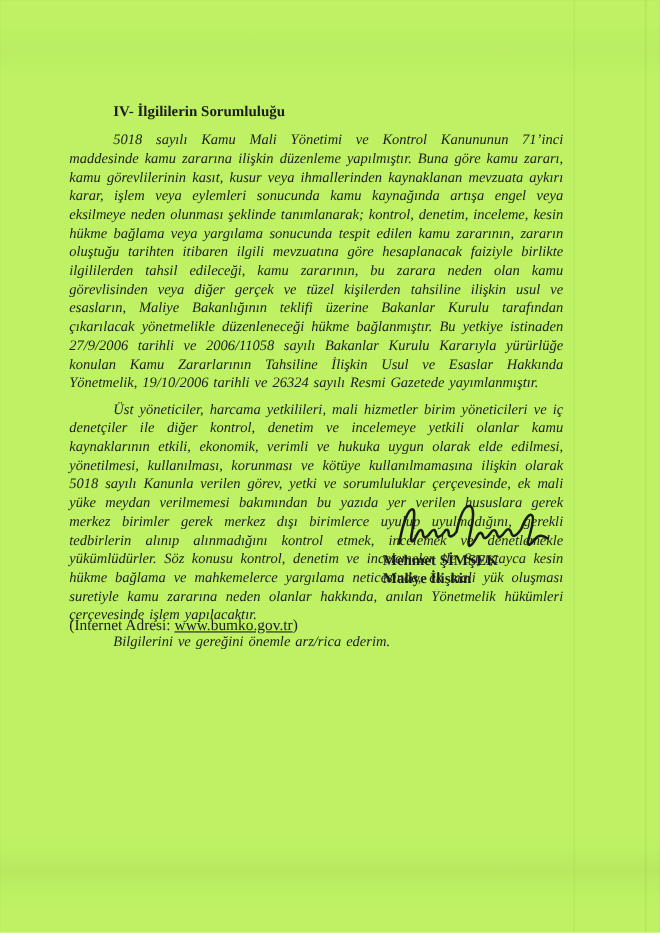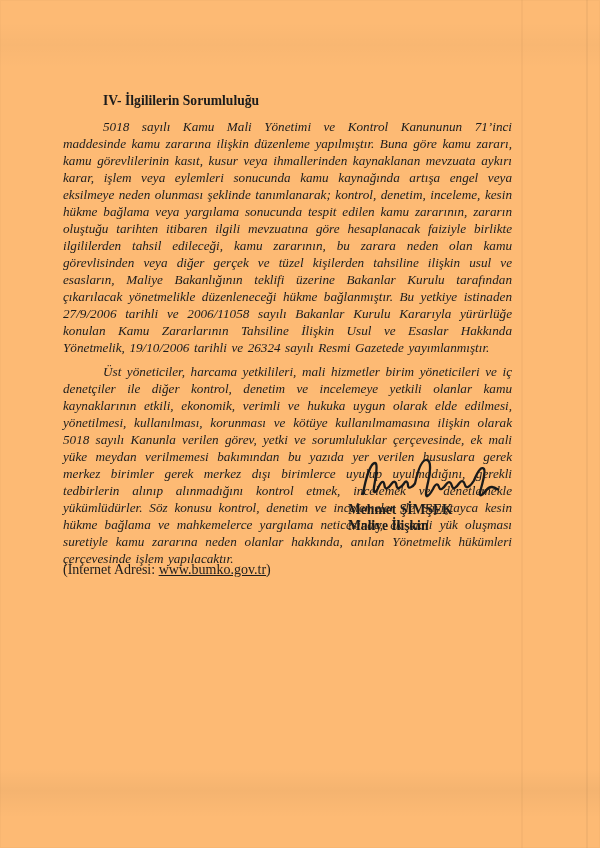--- a/index.html
+++ b/index.html
@@ -4,21 +4,21 @@
 <style>
   html, body {
     margin: 0;
     padding: 0;
     background: #ffffff;
   }
   .page {
     position: relative;
     width: 600px;
     height: 848px;
-    background: #fdba74;
+    background: #bef264;
     font-family: "Liberation Serif", serif;
     color: #1c1c1c;
     overflow: hidden;
     box-shadow: inset 0 0 0 1px rgba(0,0,0,0.02);
   }
   
   .artifact { position: absolute; pointer-events: none; }
   .artifact-band {
     left: 0; right: 0; top: 768px; height: 50px;
     background: linear-gradient(to bottom, rgba(0,0,0,0) 0%, rgba(0,0,0,0.035) 45%, rgba(0,0,0,0) 100%);
@@ -104,20 +104,21 @@
 
   <div class="artifact artifact-band-top"></div>
   <div class="artifact artifact-band"></div>
   <div class="artifact artifact-vline-1"></div>
   <div class="artifact artifact-vline-2"></div>
 
   <div class="content">
     <h1 class="heading">IV- İlgililerin Sorumluluğu</h1>
     <p class="para">5018 sayılı Kamu Mali Yönetimi ve Kontrol Kanununun 71’inci maddesinde kamu zararına ilişkin düzenleme yapılmıştır. Buna göre kamu zararı, kamu görevlilerinin kasıt, kusur veya ihmallerinden kaynaklanan mevzuata aykırı karar, işlem veya eylemleri sonucunda kamu kaynağında artışa engel veya eksilmeye neden olunması şeklinde tanımlanarak; kontrol, denetim, inceleme, kesin hükme bağlama veya yargılama sonucunda tespit edilen kamu zararının, zararın oluştuğu tarihten itibaren ilgili mevzuatına göre hesaplanacak faiziyle birlikte ilgililerden tahsil edileceği, kamu zararının, bu zarara neden olan kamu görevlisinden veya diğer gerçek ve tüzel kişilerden tahsiline ilişkin usul ve esasların, Maliye Bakanlığının teklifi üzerine Bakanlar Kurulu tarafından çıkarılacak yönetmelikle düzenleneceği hükme bağlanmıştır. Bu yetkiye istinaden 27/9/2006 tarihli ve 2006/11058 sayılı Bakanlar Kurulu Kararıyla yürürlüğe konulan Kamu Zararlarının Tahsiline İlişkin Usul ve Esaslar Hakkında Yönetmelik, 19/10/2006 tarihli ve 26324 sayılı Resmi Gazetede yayımlanmıştır.</p>
     <p class="para">Üst yöneticiler, harcama yetkilileri, mali hizmetler birim yöneticileri ve iç denetçiler ile diğer kontrol, denetim ve incelemeye yetkili olanlar kamu kaynaklarının etkili, ekonomik, verimli ve hukuka uygun olarak elde edilmesi, yönetilmesi, kullanılması, korunması ve kötüye kullanılmamasına ilişkin olarak 5018 sayılı Kanunla verilen görev, yetki ve sorumluluklar çerçevesinde, ek mali yüke meydan verilmemesi bakımından bu yazıda yer verilen hususlara gerek merkez birimler gerek merkez dışı birimlerce uyulup uyulmadığını, gerekli tedbirlerin alınıp alınmadığını kontrol etmek, incelemek ve denetlemekle yükümlüdürler. Söz konusu kontrol, denetim ve incelemeler ile Sayıştayca kesin hükme bağlama ve mahkemelerce yargılama neticesinde, ek mali yük oluşması suretiyle kamu zararına neden olanlar hakkında, anılan Yönetmelik hükümleri çerçevesinde işlem yapılacaktır.</p>
+    <p class="para closing">Bilgilerini ve gereğini önemle arz/rica ederim.</p>
   </div>
 
   <div class="signature-block">
     <svg class="signature-svg" width="160" height="46" viewBox="0 0 150 46" aria-hidden="true">
       <path d="M5 36
                C8 18 13 5 17 5 C20 5 18 18 16 29 C15 37 18 35 21 28
                C24 22 26 23 26.5 27.5 C27 32 30 31 33 26.5
                C36 22 38 23.5 38.5 27.5 C39 32 43 30 46 25.5
                C48 22 50 23.5 50 27.5 C50 31 54 30 57 25.5
                C60 12 64 1 69 2 C74 3 72 16 69 29 C66 42 70 40 75 31

